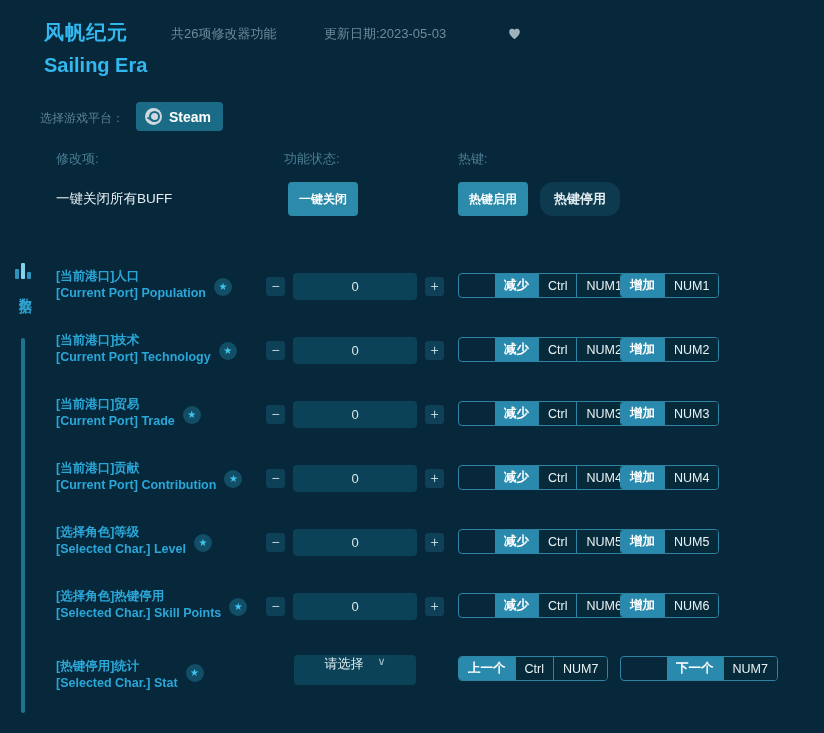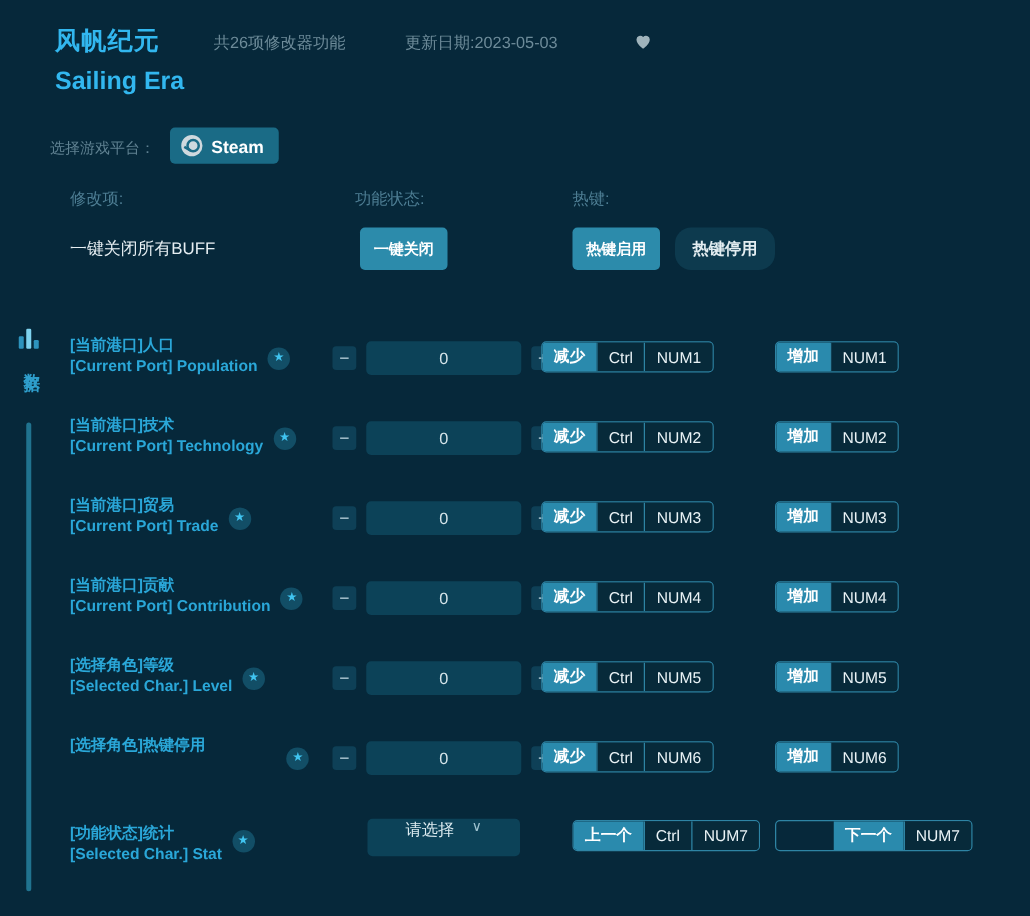--- a/index.html
+++ b/index.html
@@ -149,21 +149,21 @@
   }
   .num-field {
     width: 124px; height: 27px; border-radius: 4px;
     background: #0c4258; border: none;
     color: #d7e5ea; font-size: 13px; text-align: center;
     font-family: "Liberation Sans", sans-serif;
   }
 
   
   .hk-group { position: absolute; top: 11px; display: flex; align-items: stretch; }
-  .hk-dec { left: 433px; }
+  .hk-dec { left: 458px; padding-left: 36px; }
   .hk-inc { left: 620px; }
   .pill {
     display: flex; align-items: stretch;
     border: 1px solid #2e84a4; border-radius: 4px;
     overflow: hidden; height: 25px; cursor: pointer;
   }
   .pill .seg {
     display: flex; align-items: center; justify-content: center;
     font-size: 12.5px; color: #eaf3f6; padding: 0 9px;
     background: #072a3a; white-space: nowrap;
@@ -331,41 +331,42 @@
         <span class="seg">NUM5</span>
     </div>
     <div class="pill hk-group hk-inc">
       <span class="seg act">增加</span>
       <span class="seg">NUM5</span>
     </div>
   </div>
     <div class="row">
     <div class="row-labels">
       <div class="lbl-cn">[选择角色]热键停用</div>
+      <div class="lbl-en">[Selected Char.] Skill Points</div>
     </div>
     <div class="star-badge" style="left: 229.328px;">★</div>
     <div class="stepper">
       <button class="step-btn">−</button>
       <input class="num-field" type="text" readonly="" value="0" style="">
       <button class="step-btn">+</button>
     </div>
     <div class="pill hk-group hk-dec">
       <span class="seg act">减少</span>
       <span class="seg">Ctrl</span>
         <span class="seg">NUM6</span>
     </div>
     <div class="pill hk-group hk-inc">
       <span class="seg act">增加</span>
       <span class="seg">NUM6</span>
     </div>
   </div>
   </div>
 
 <div class="row-labels" style="top:658px">
-  <div class="lbl-cn">[功能状态]统计</div>
+  <div class="lbl-cn">[热键停用]统计</div>
   <div class="lbl-en">[Selected Char.] Stat</div>
 </div>
 <div class="star-badge" id="stat-star" style="top: 664px; left: 185.578px;">★</div>
 
 <div class="dropdown">
   <span>请选择</span>
   <span class="chev">∨</span>
 </div>
 
 <div class="pill hk-prev">

